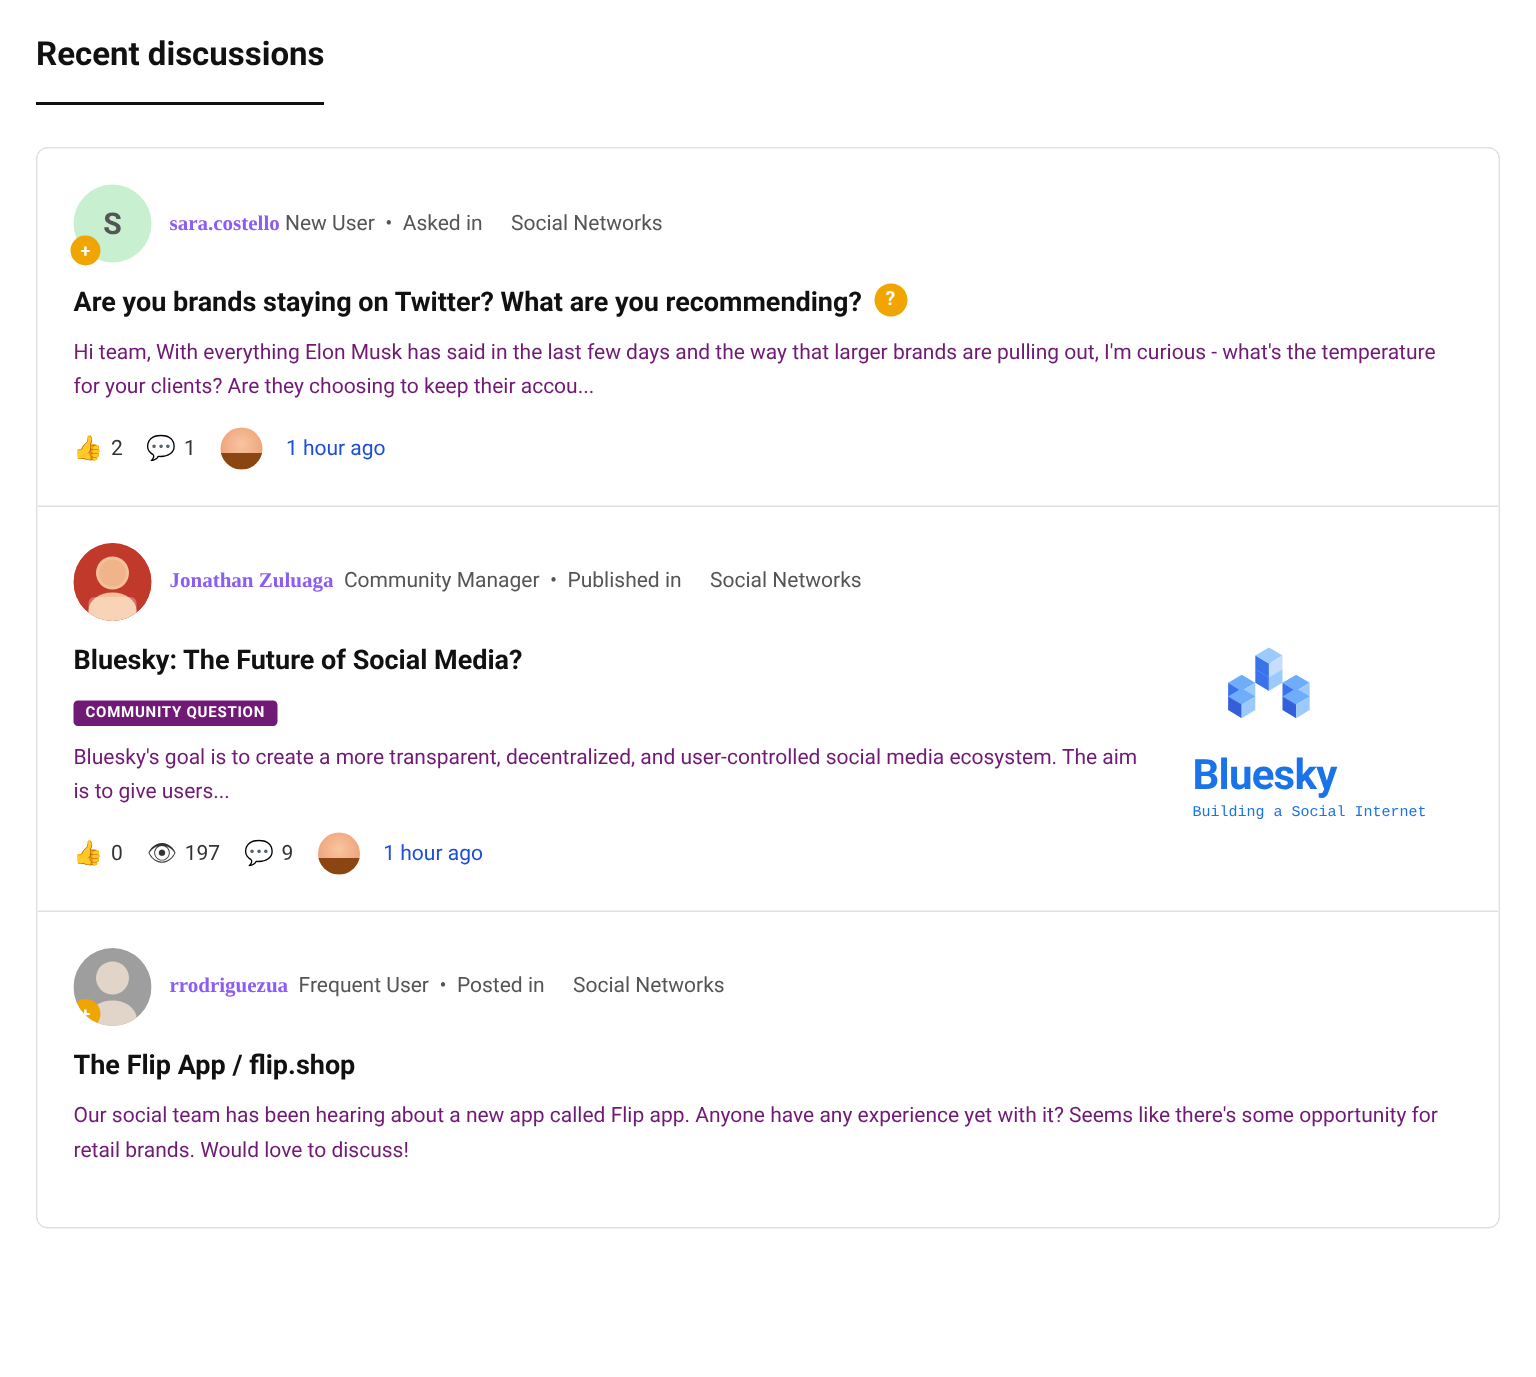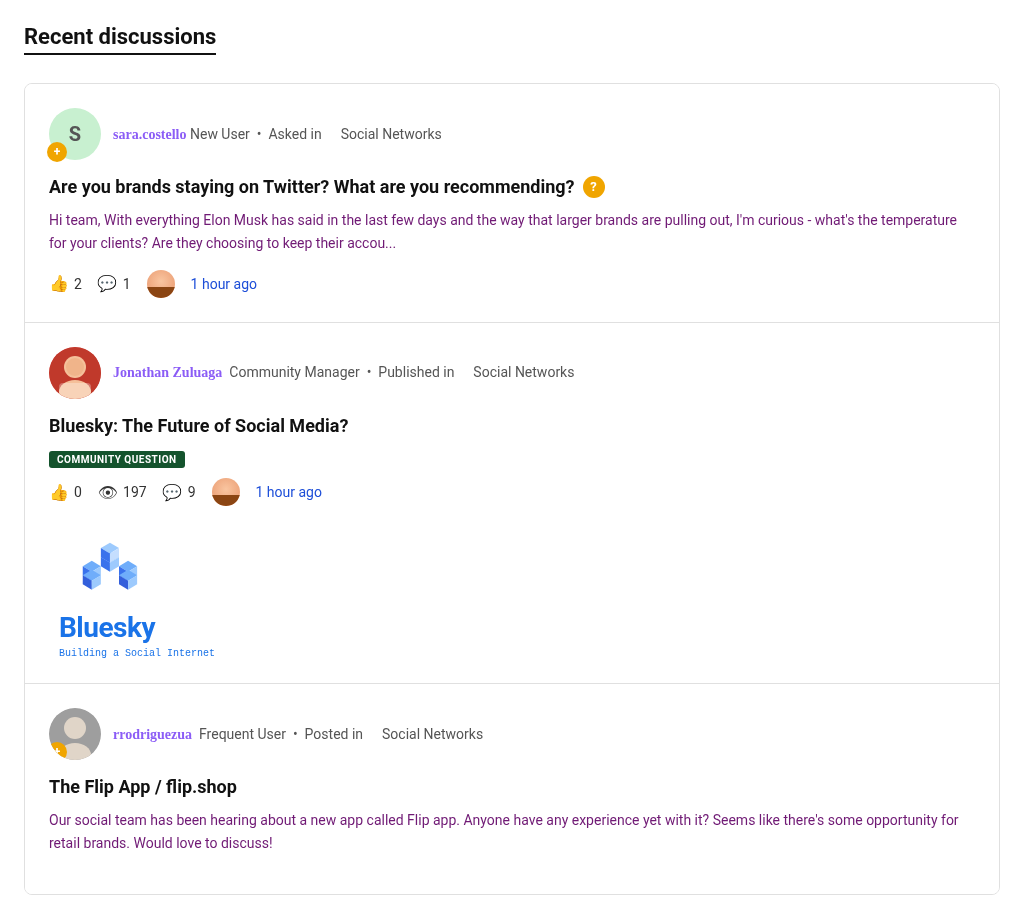--- a/index.html
+++ b/index.html
@@ -10,21 +10,21 @@
       padding: 24px;
       max-width: 1024px;
     }
 
     .page-title {
       font-size: 22px;
       font-weight: 700;
       color: #111;
       margin-bottom: 4px;
       border-bottom: 2px solid #111;
-      padding-bottom: 4px;
+      padding-bottom: 19px;
       display: inline-block;
     }
 
     .discussions-container {
       margin-top: 24px;
       border: 1px solid #e0e0e0;
       border-radius: 8px;
       overflow: hidden;
     }
 
@@ -106,21 +106,20 @@
       margin-left: 12px;
     }
 
     .post-title {
       font-size: 18px;
       font-weight: 700;
       color: #111;
       margin-bottom: 10px;
       line-height: 1.4;
       display: flex;
-      align-items: center;
       gap: 8px;
     }
 
     .question-icon {
       width: 22px;
       height: 22px;
       border-radius: 50%;
       background: #f0a500;
       color: white;
       display: inline-flex;
@@ -133,23 +132,22 @@
 
     .post-excerpt {
       font-size: 14px;
       color: #701a75;
       line-height: 1.6;
       margin-bottom: 16px;
     }
 
     .post-body {
       display: flex;
-      gap: 33px;
+      gap: 20px;
       align-items: flex-start;
-      flex-direction: column;
     }
 
     .post-content {
       flex: 1;
     }
 
     .bluesky-image-container {
       flex-shrink: 0;
       width: 190px;
       display: flex;
@@ -182,21 +180,21 @@
 
     .bluesky-tagline {
       font-size: 10px;
       color: #1a73e8;
       text-align: center;
       font-family: Liberation Mono, monospace;
     }
 
     .community-badge {
       display: inline-block;
-      background: #14532d;
+      background: #701a75;
       color: white;
       font-size: 10px;
       font-weight: 700;
       padding: 3px 8px;
       border-radius: 3px;
       letter-spacing: 0.5px;
       margin-bottom: 10px;
       text-transform: uppercase;
     }
 
@@ -309,20 +307,21 @@
       </div>
     </div>
     <div class="post-body">
       <div class="post-content">
         <div class="post-title">
           <span>Bluesky: The Future of Social Media?</span>
         </div>
         <div>
           <span class="community-badge">COMMUNITY QUESTION</span>
         </div>
+        <p class="post-excerpt">Bluesky's goal is to create a more transparent, decentralized, and user-controlled social media ecosystem. The aim is to give users...</p>
         <div class="post-stats">
           <div class="stat-item">
             <span class="stat-icon">👍</span>
             <span>0</span>
           </div>
           <div class="stat-item">
             <span class="stat-icon">👁</span>
             <span>197</span>
           </div>
           <div class="stat-item">

